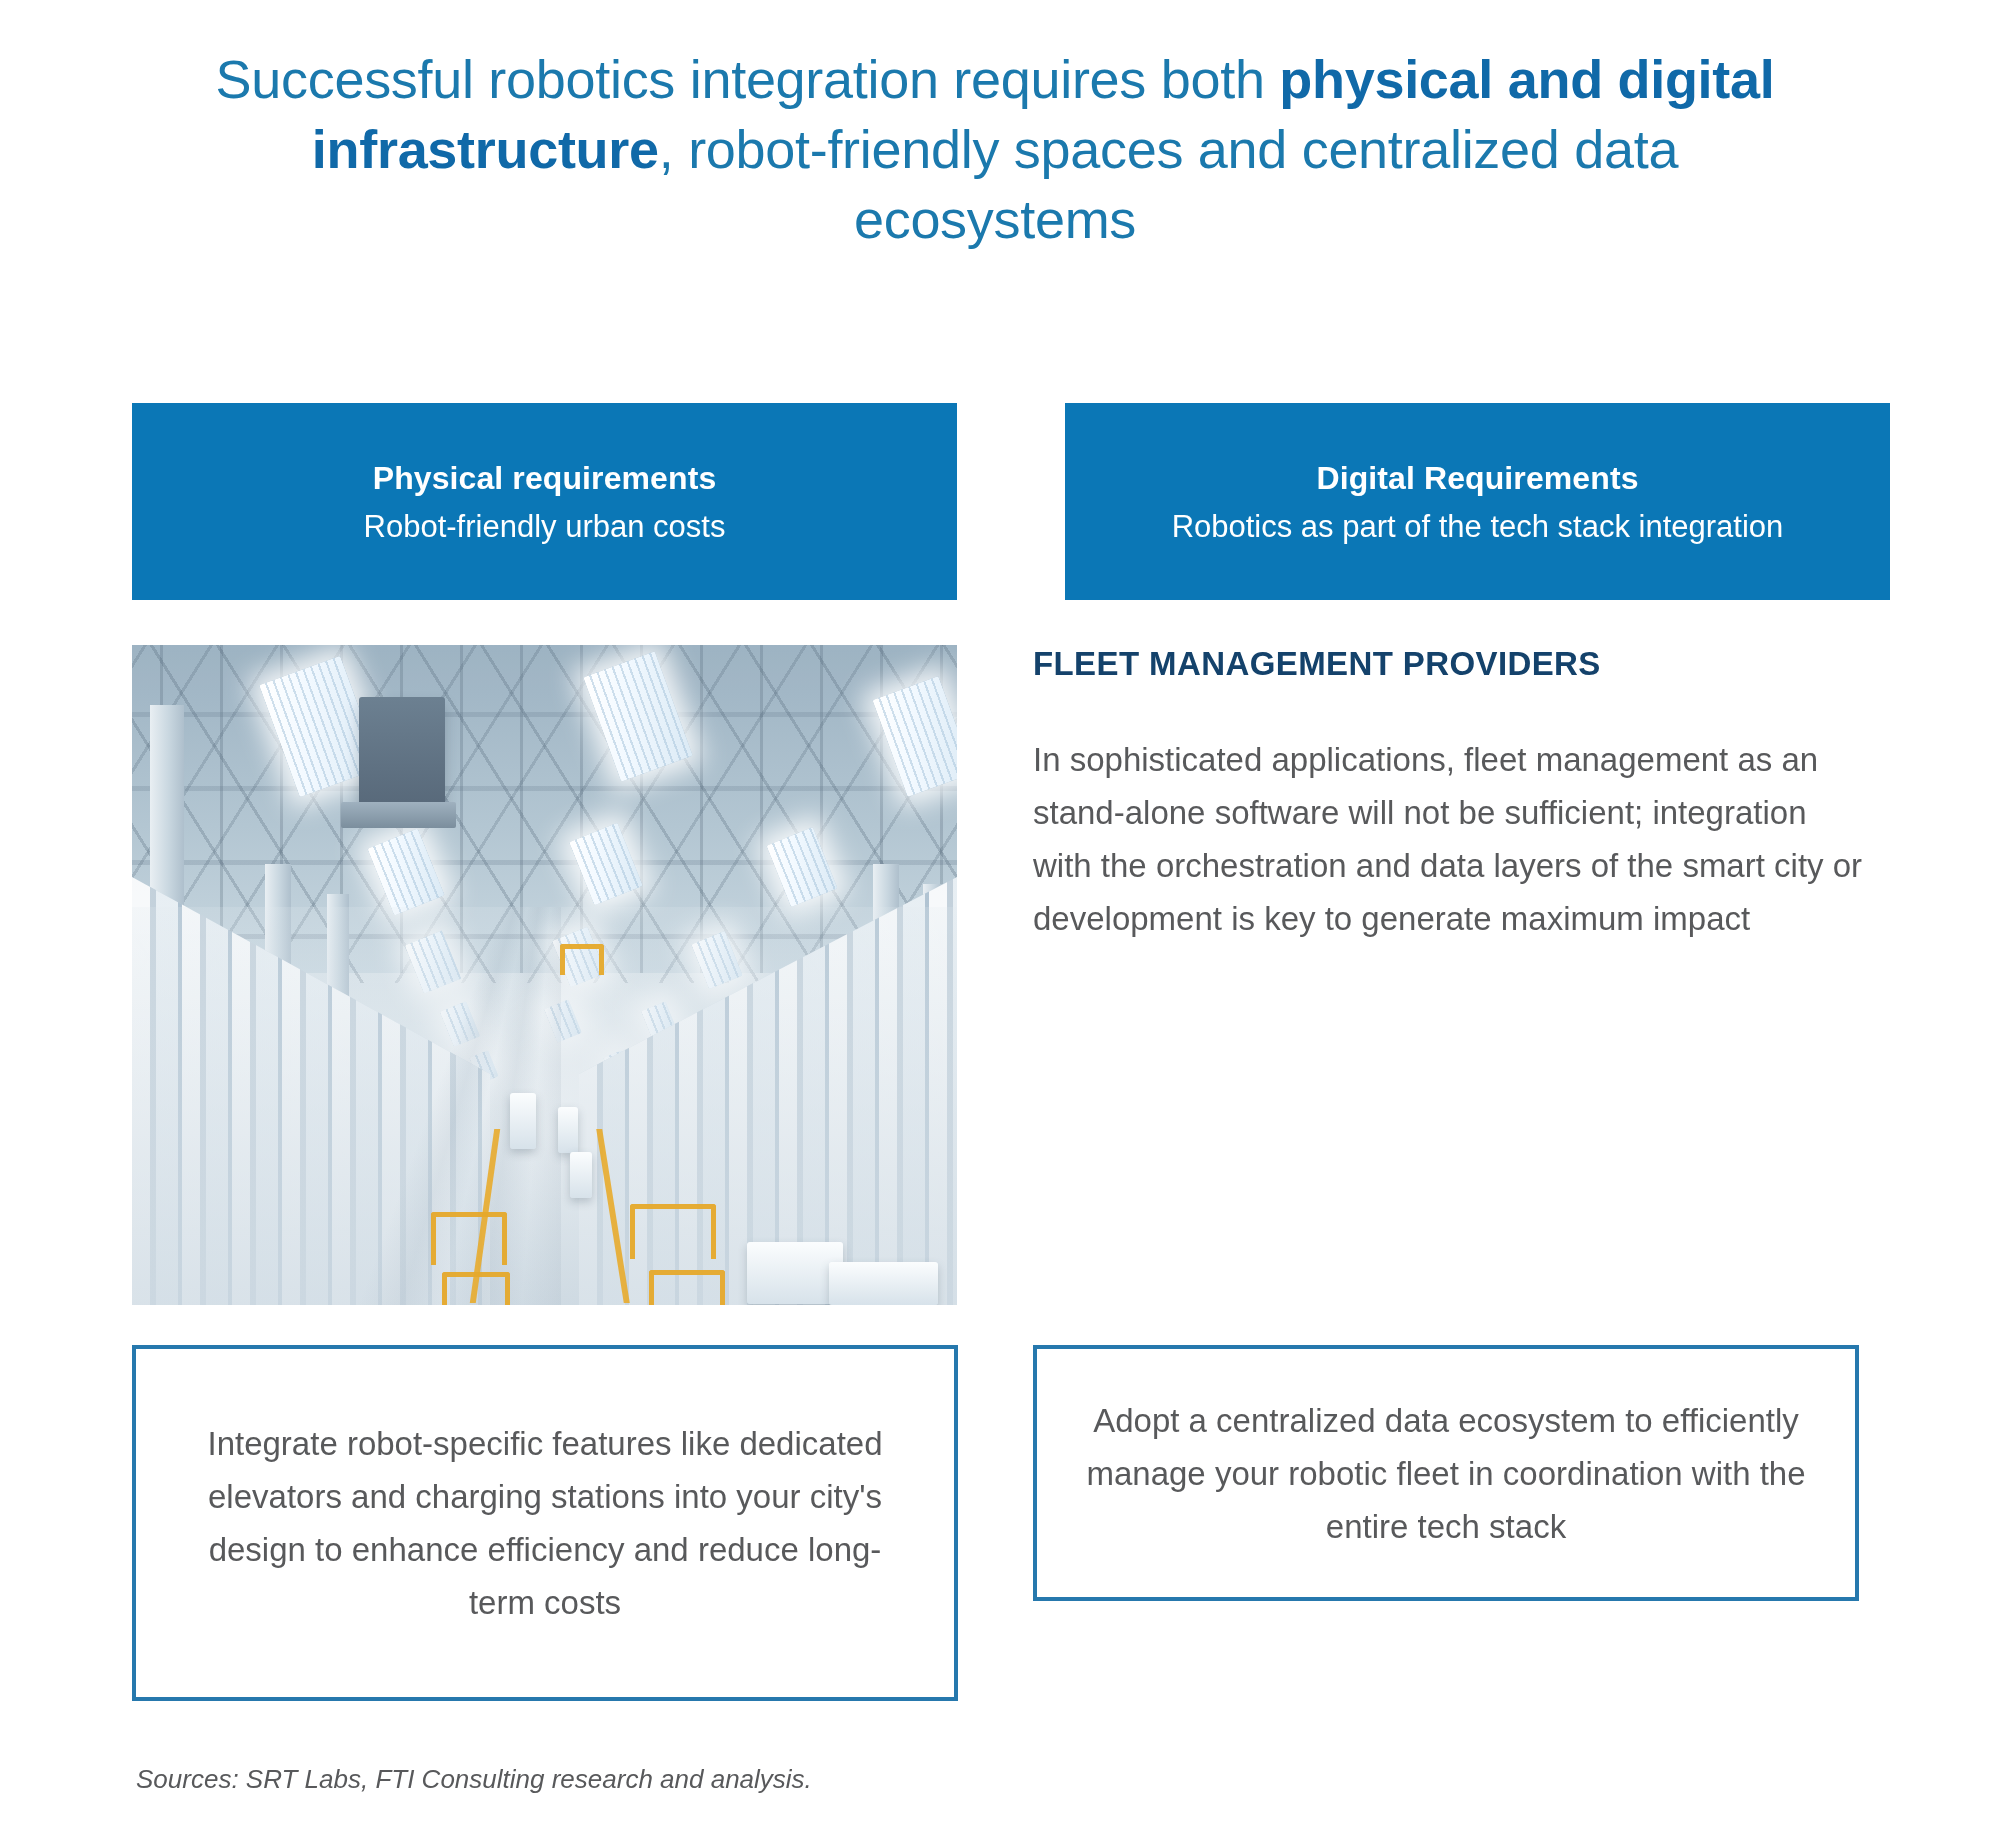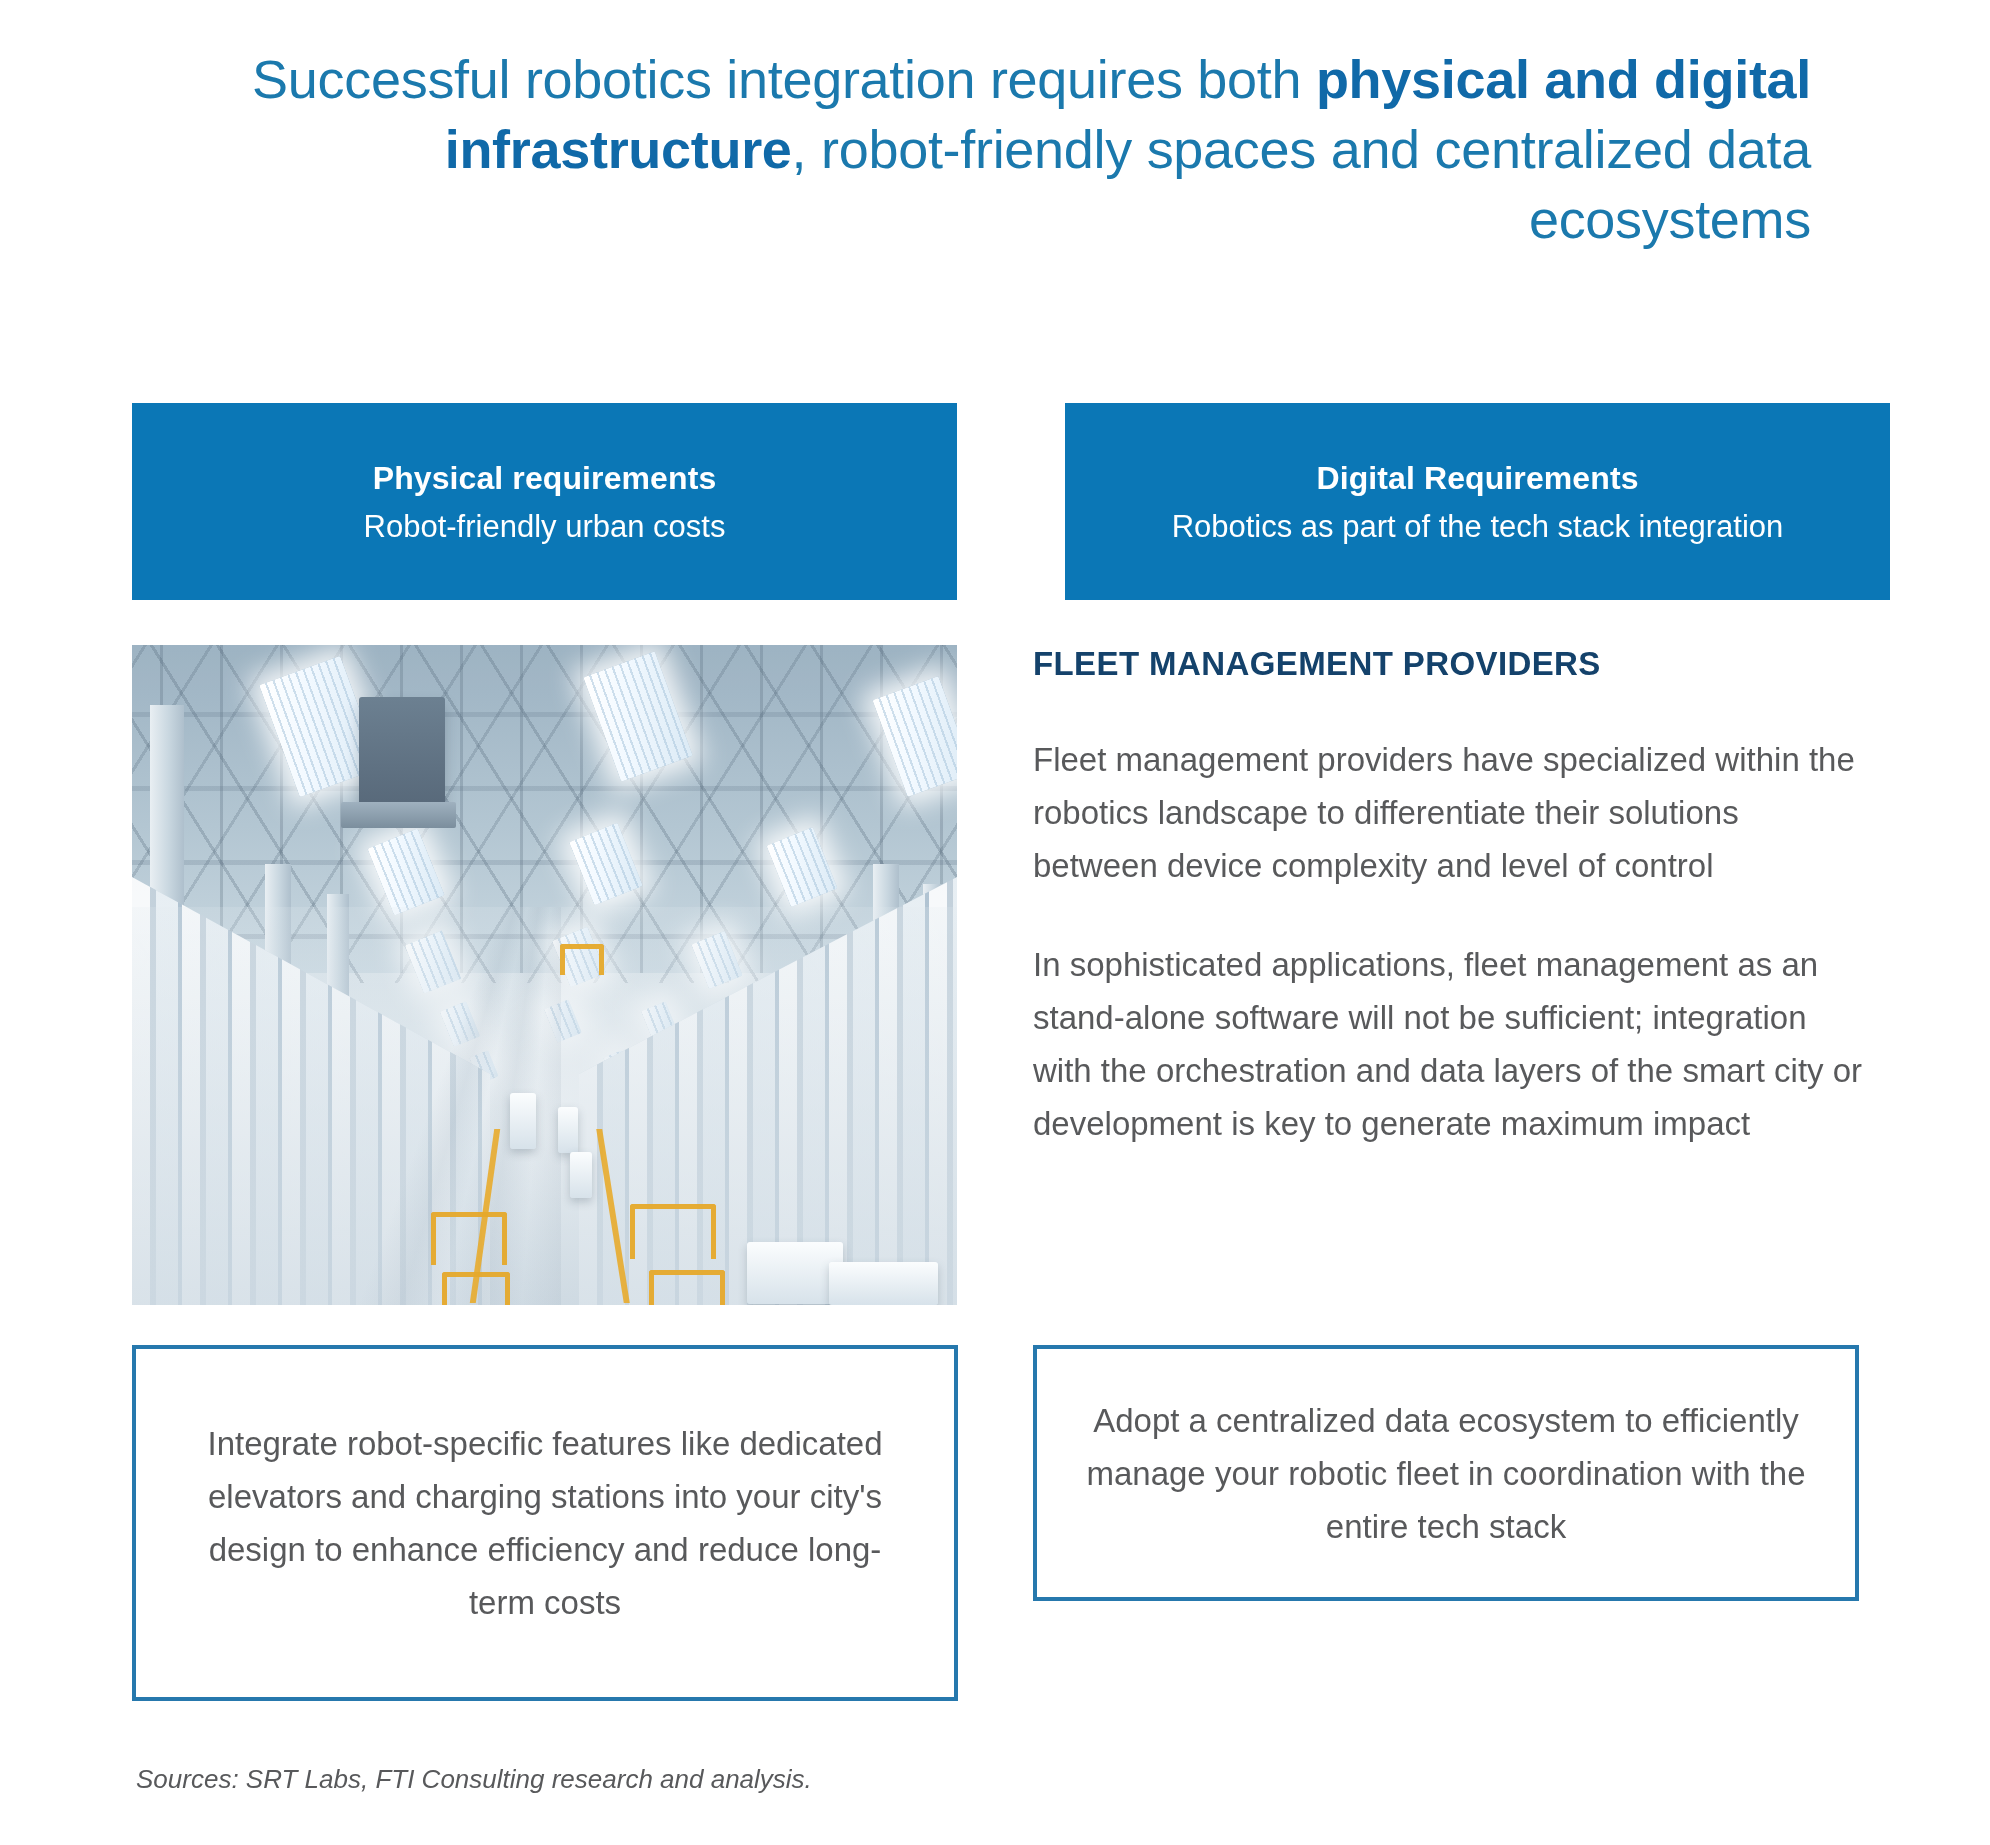--- a/index.html
+++ b/index.html
@@ -14,21 +14,21 @@
     font-family: "Liberation Sans", sans-serif;
     overflow: hidden;
   }
 
   
   .title {
     position: absolute;
     left: 179px;
     top: 44px;
     width: 1632px;
-    text-align: right;
+    text-align: center;
     color: #1b79ad;
     font-size: 54px;
     line-height: 70px;
     font-weight: 300;
     letter-spacing: -0.3px;
   }
   .title b {
     font-weight: 700;
     color: #1069a8;
   }
@@ -344,21 +344,20 @@
 
   <div class="agv" style="left:378px; top:448px; width:26px; height:56px;"></div>
   <div class="agv" style="left:426px; top:462px; width:20px; height:46px;"></div>
   <div class="agv" style="left:438px; top:507px; width:22px; height:46px;"></div>
   <div class="agv" style="left:615px; top:597px; width:96px; height:62px;"></div>
   <div class="agv" style="left:697px; top:617px; width:109px; height:43px;"></div>
 </div>
 
 <div class="right-body">
   <div class="fleet-heading">FLEET MANAGEMENT PROVIDERS</div>
-  <p class="body-para">Fleet management providers have specialized within the robotics landscape to differentiate their solutions between device complexity and level of control</p>
   <p class="body-para">In sophisticated applications, fleet management as an stand-alone software will not be sufficient; integration with the orchestration and data layers of the smart city or development is key to generate maximum impact</p>
 </div>
 
 <div class="callout callout-left">
   <p>Integrate robot-specific features like dedicated elevators and charging stations into your city's design to enhance efficiency and reduce long-term costs</p>
 </div>
 
 <div class="callout callout-right">
   <p>Adopt a centralized data ecosystem to efficiently manage your robotic fleet in coordination with the entire tech stack</p>
 </div>

